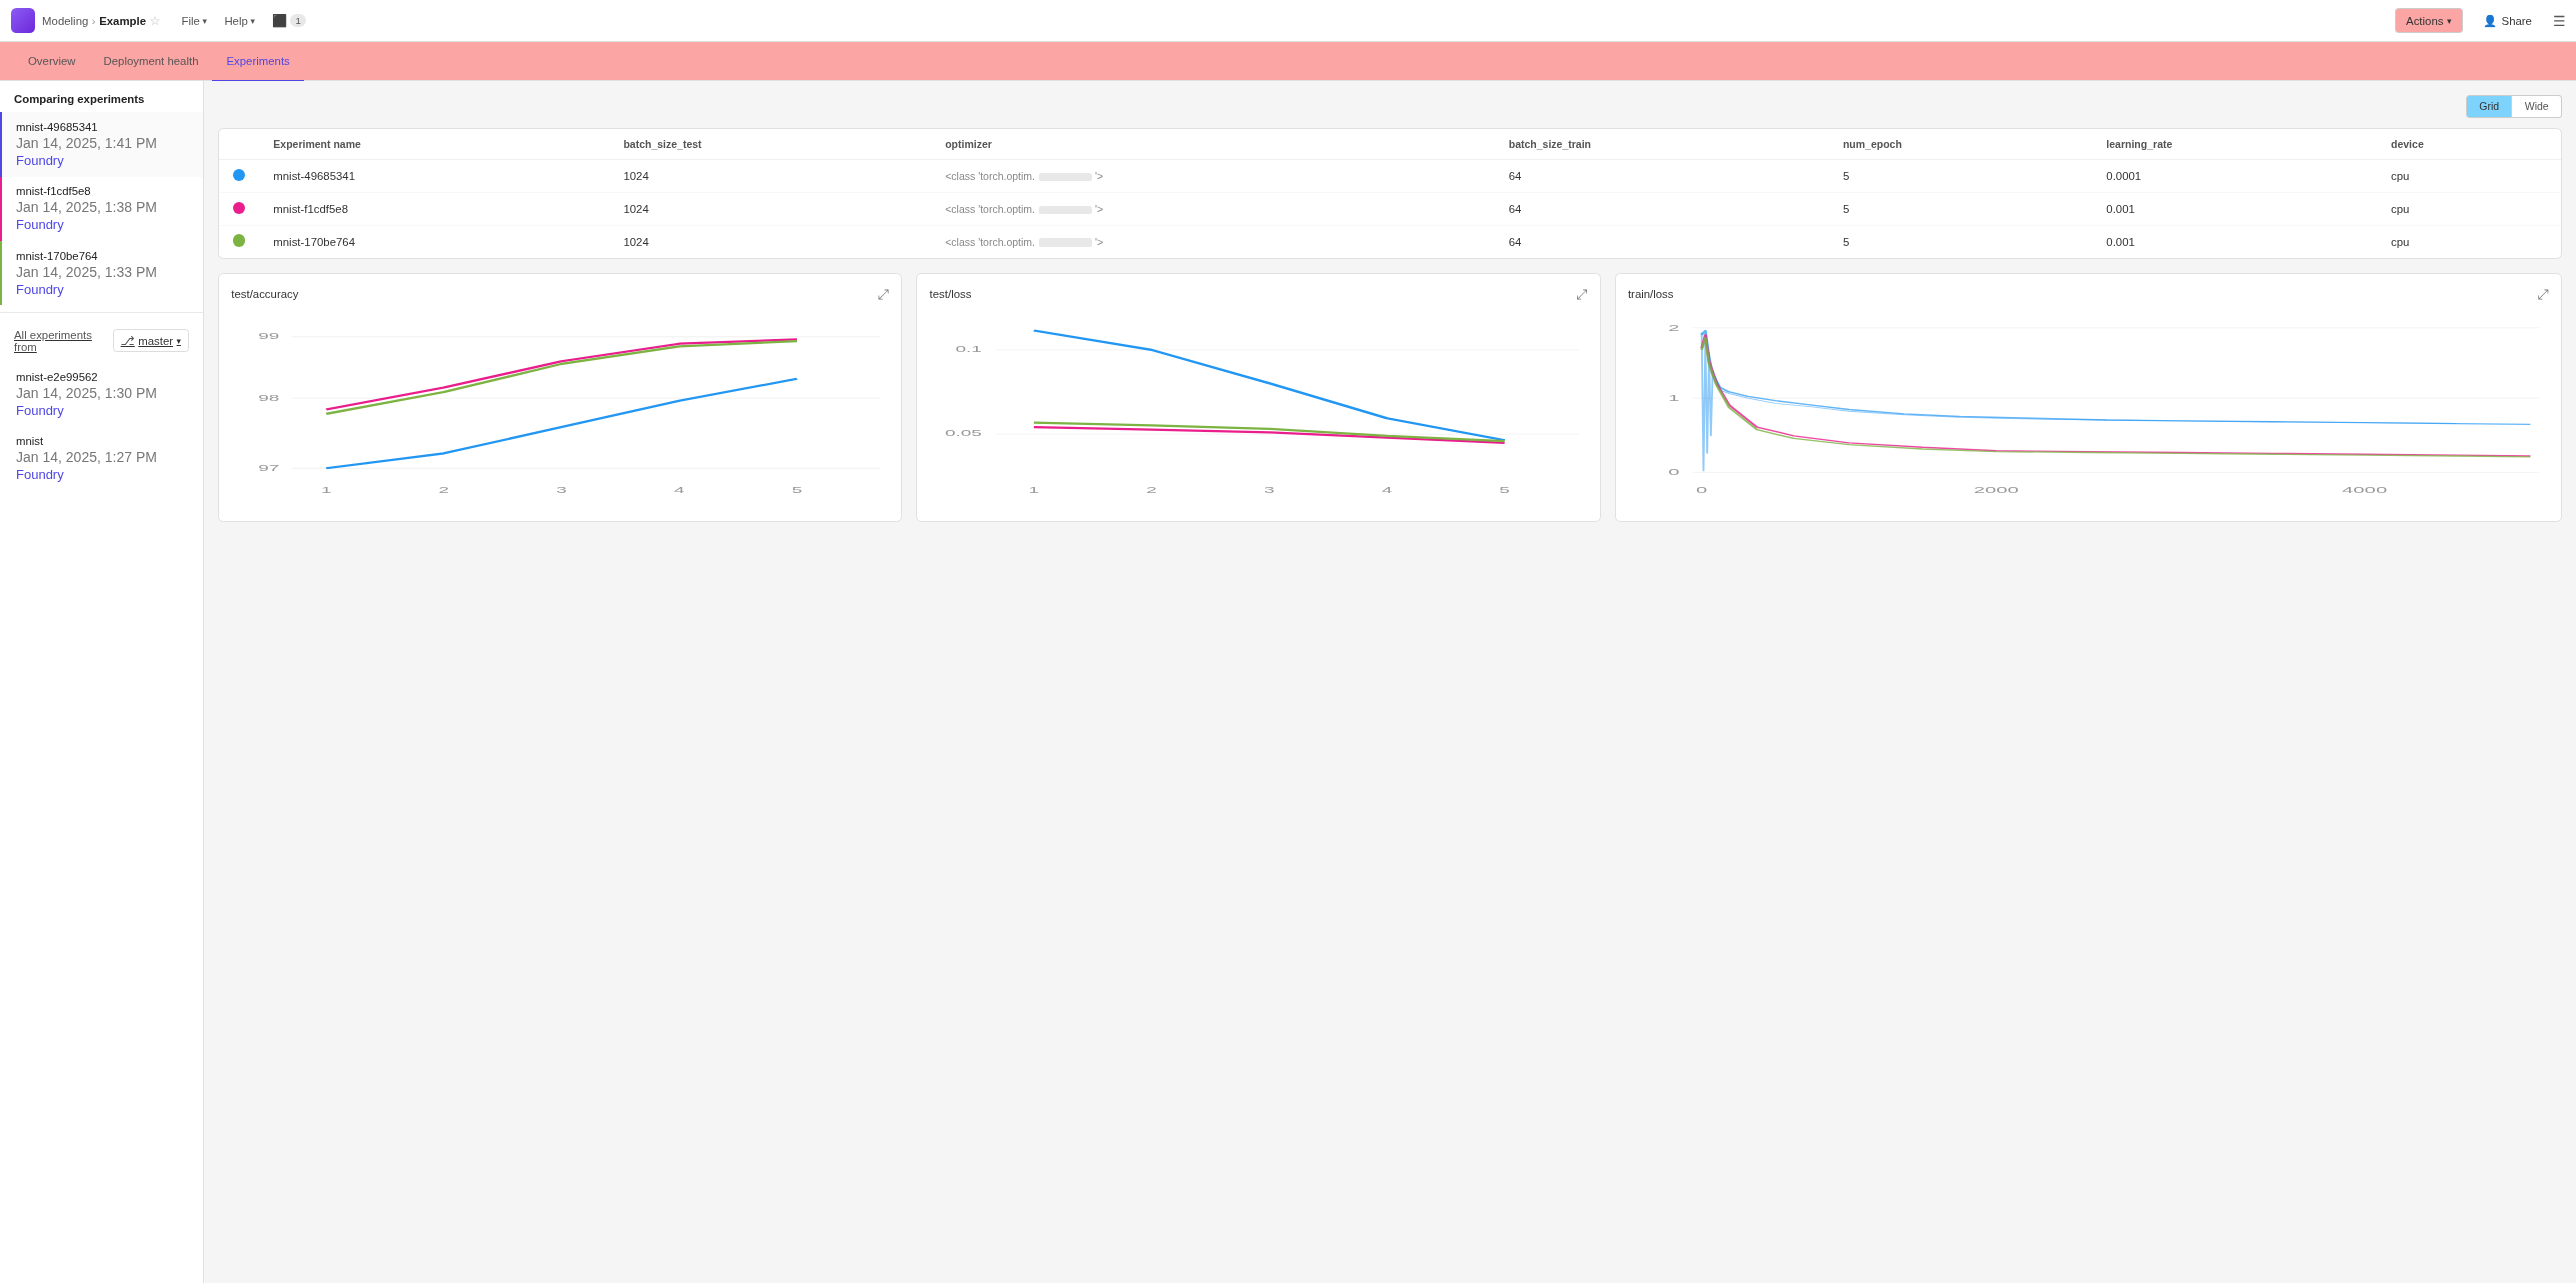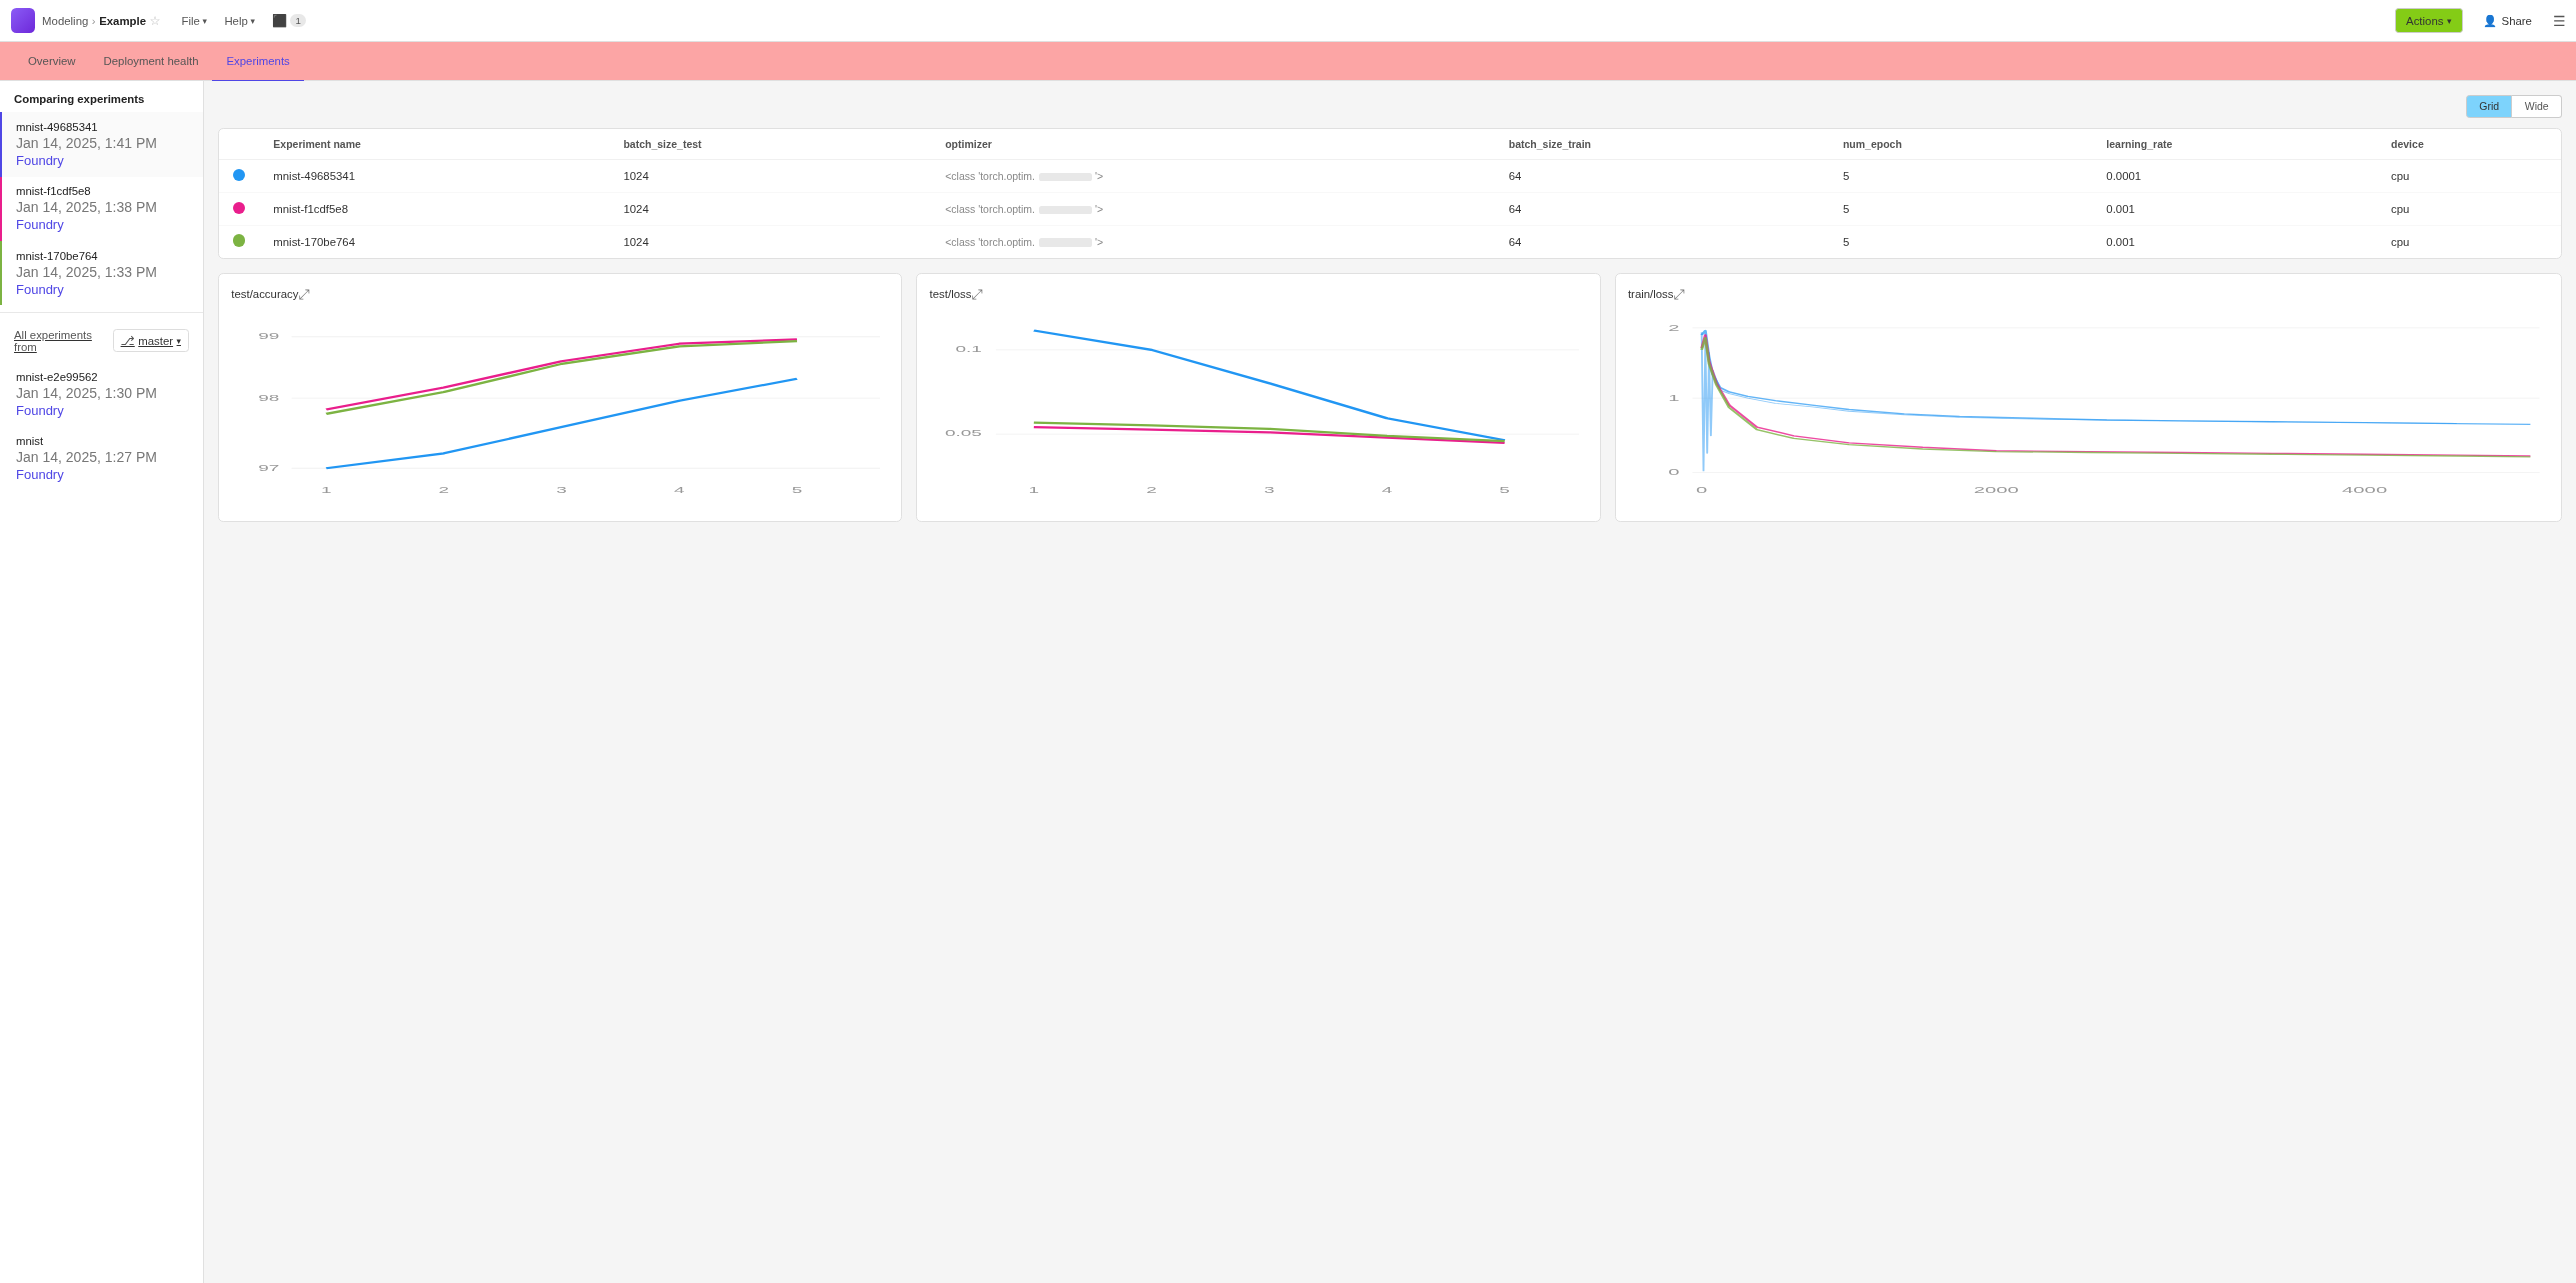--- a/index.html
+++ b/index.html
@@ -10,21 +10,21 @@
     .app-icon { width: 24.6px; height: 24.6px; background: linear-gradient(135deg, #8b5cf6, #6d28d9); border-radius: 5.3px; flex-shrink: 0; }
     .breadcrumb { display: flex; align-items: center; gap: 3.5px; font-size: 11.4px; color: #555; }
     .breadcrumb .modeling { color: #555; }
     .breadcrumb .sep { color: #999; }
     .breadcrumb .example { font-weight: 600; color: #222; }
     .breadcrumb .star { color: #bbb; font-size: 12.3px; cursor: pointer; }
     .topbar-menus { display: flex; align-items: center; gap: 3.5px; margin-left: 7px; }
     .topbar-menus button { background: none; border: none; cursor: pointer; font-size: 11.4px; color: #555; padding: 3.5px 7px; border-radius: 3.5px; display: flex; align-items: center; gap: 2.6px; }
     .badge { background: #e8e8e8; border-radius: 8.8px; padding: 0.9px 5.3px; font-size: 9.7px; color: #555; }
     .topbar-right { margin-left: auto; display: flex; align-items: center; gap: 10.5px; }
-    .actions-btn { display: flex; align-items: center; gap: 3.5px; padding: 5.3px 10.5px; border: 0.9px solid #ccc; border-radius: 3.5px; background: #84cc16; cursor: pointer; font-size: 11.4px; color: #333; }
+    .actions-btn { display: flex; align-items: center; gap: 3.5px; padding: 5.3px 10.5px; border: 0.9px solid #ccc; border-radius: 3.5px; background: #fca5a5; cursor: pointer; font-size: 11.4px; color: #333; }
     .share-btn { display: flex; align-items: center; gap: 3.5px; padding: 5.3px 10.5px; background: none; border: none; cursor: pointer; font-size: 11.4px; color: #333; }
     .menu-icon { font-size: 14px; color: #555; cursor: pointer; }
 
     
     .nav-tabs { display: flex; align-items: center; height: 39px; background: #fca5a5; border-bottom: 0.9px solid #e0e0e0; padding: 0 14px; gap: 0; }
     .nav-tab { padding: 0 14px; height: 39px; display: flex; align-items: center; font-size: 11.4px; color: #555; cursor: pointer; border-bottom: 1.8px solid transparent; }
     .nav-tab.active { color: #4f46e5; border-bottom-color: #4f46e5; font-weight: 500; }
 
     
     .main { display: flex; height: calc(100vh - 81px); }
@@ -64,21 +64,21 @@
     .dot { width: 12.3px; height: 12.3px; border-radius: 50%; display: inline-block; }
     .dot-blue { background: #2196f3; }
     .dot-red { background: #e91e8c; }
     .dot-green { background: #7cb342; }
     .optimizer-text { color: #888; font-size: 10.5px; }
     .optimizer-blur { display: inline-block; background: #e8e8e8; border-radius: 2.6px; width: 53px; height: 8.8px; vertical-align: middle; margin: 0 3.5px; }
 
     
     .charts-row { display: flex; gap: 14px; }
     .chart-card { background: #fff; border: 0.9px solid #e0e0e0; border-radius: 5.3px; flex: 1; min-width: 0; padding: 12.3px; }
-    .chart-header { display: flex; justify-content: flex-start; align-items: center; margin-bottom: 10.5px; }
+    .chart-header { display: flex; justify-content: space-between; align-items: center; margin-bottom: 10.5px; }
     .chart-title { font-size: 11.4px; font-weight: 500; color: #333; }
     .expand-icon { cursor: pointer; color: #777; font-size: 14px; }
     .chart-svg { width: 100%; height: 193px; }
 
     .last-chart-card { flex: 1.4; }
   </style>
 </head>
 <body>
 
 <div class="topbar">

